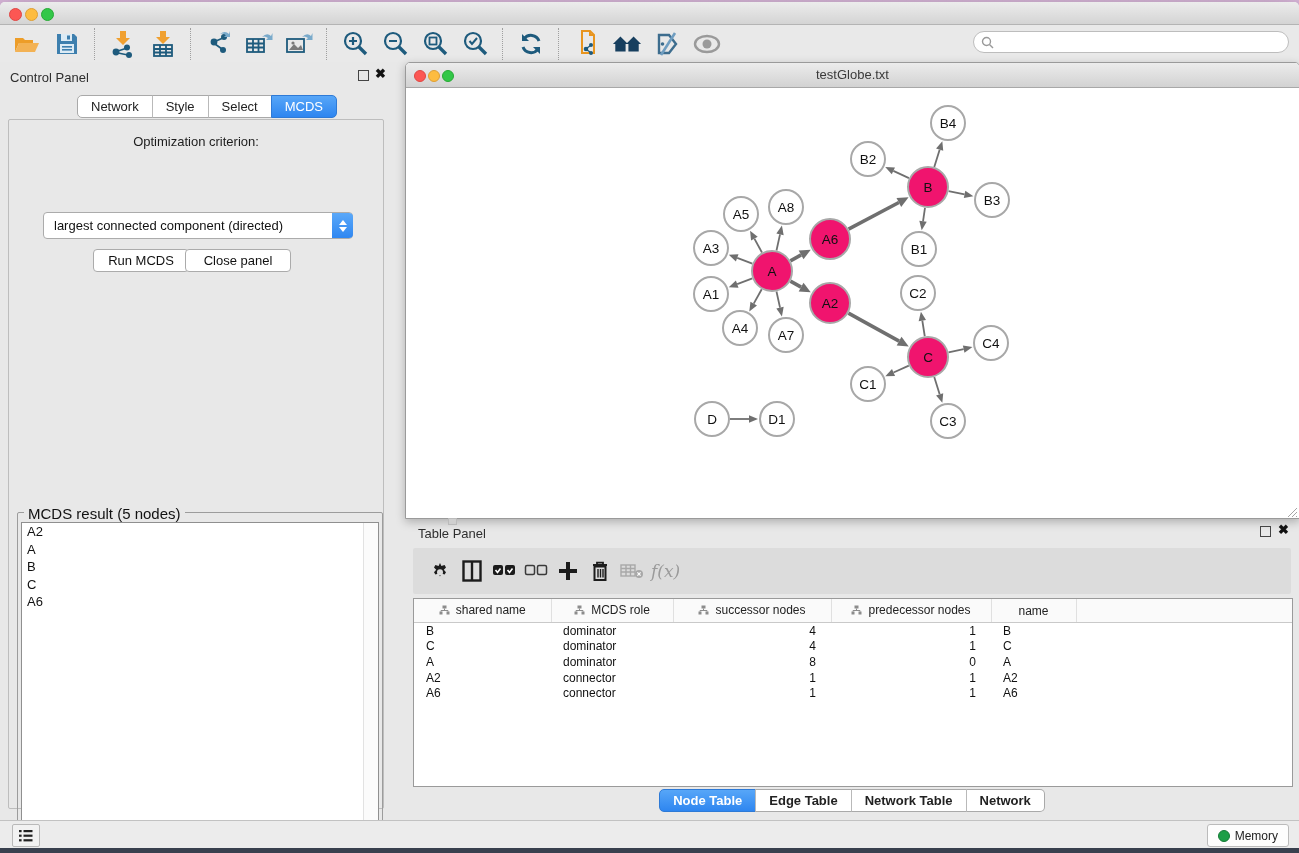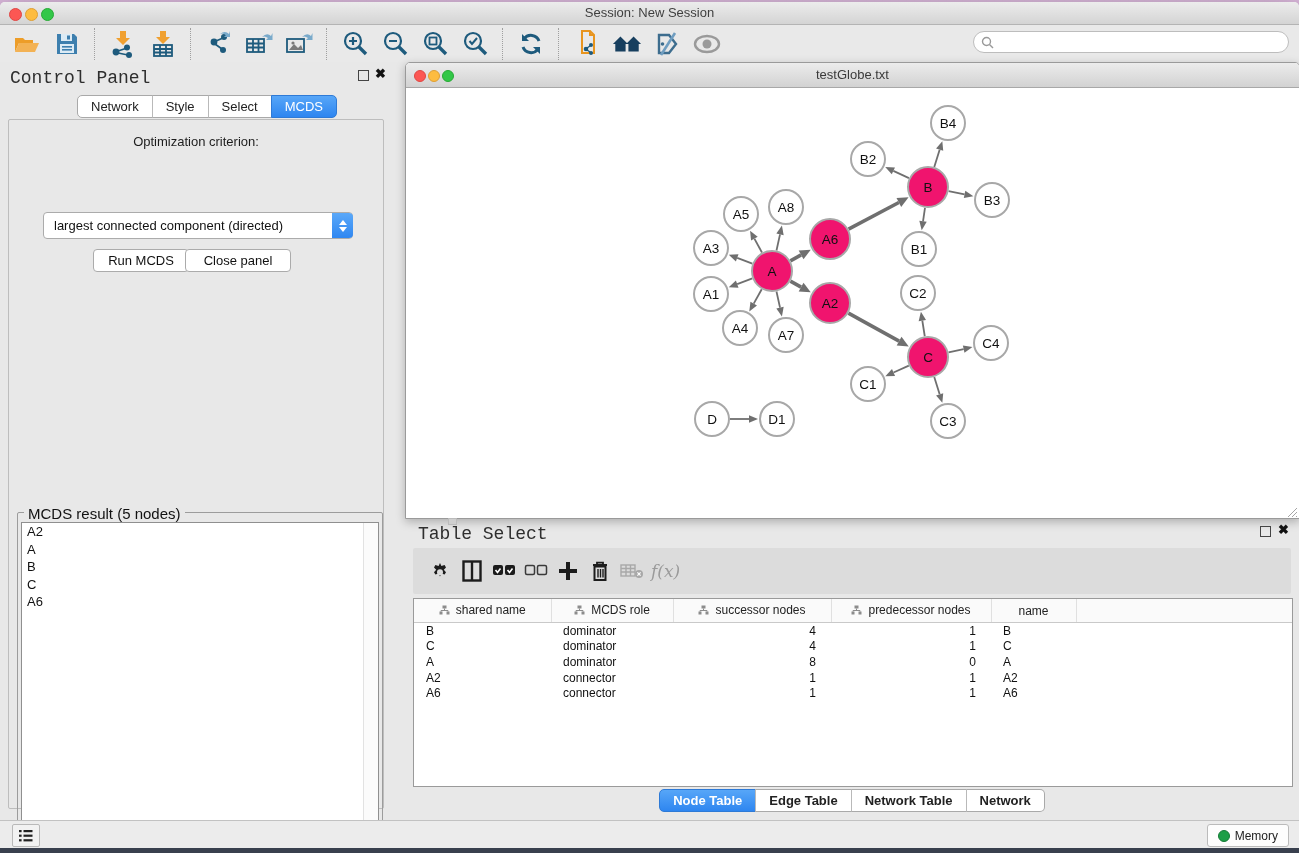--- a/index.html
+++ b/index.html
@@ -42,21 +42,21 @@
   .search-wrap{position:absolute;right:10px;top:6px;}
   .search{
     width:282px;height:20px;border:1px solid #bdbdbd;border-radius:11px;background:#fff;
     padding:0 8px 0 24px;font-size:12px;outline:none;color:#333;
   }
   .search-mag{position:absolute;left:8px;top:4px;}
   
   .main{position:absolute;left:0;top:60px;width:1299px;height:758px;background:#e8e8e8;}
   
   .cp{position:absolute;left:0;top:0;width:390px;height:758px;}
-  .panel-title{font-size:18px;color:#2e2e2e;font-family:Liberation Mono, monospace;}
+  .panel-title{font-size:13px;color:#2e2e2e;}
   .float-ic{width:9px;height:9px;border:1.5px solid #444;display:inline-block;}
   .close-ic{font-size:13px;color:#111;font-weight:bold;line-height:10px;}
   .segbar{display:flex;text-align:right;}
   .seg{
     border:1px solid #a9a9a9;background:#fff;font-size:13px;color:#222;
     padding:3px 13px;white-space:nowrap;
   }
   .seg + .seg{border-left:1px solid #b9b9b9;margin-left:-1px;}
   .seg:first-child{border-radius:5px 0 0 5px;}
   .seg:last-child{border-radius:0 5px 5px 0;}
@@ -156,21 +156,20 @@
 </style>
 </head>
 <body>
 
 <div class="app">
 
   <div class="titlebar">
     <span class="tl red"></span>
     <span class="tl yellow"></span>
     <span class="tl green"></span>
-    <div class="title">Session: New Session</div>
   </div>
 
   <div class="toolbar">
     <div class="tgroup">
       <span class="ticon">
         <svg width="28" height="24" viewBox="0 0 28 24">
             <path d="M2 6 h8 l2 2 h8 v3 H6 L2 20 Z" fill="#ed9d28"></path>
             <path d="M6 11 h20 l-4 9 H2 Z" fill="#f3b254"></path>
           </svg>
       </span>
@@ -458,21 +457,21 @@
           <svg width="12" height="12" viewBox="0 0 12 12">
               <path d="M11 2 L2 11 M11 6 L6 11 M11 10 L10 11" stroke="#a5a5a5" stroke-width="1"></path>
             </svg>
         </span>
       </div>
     </div>
     <div class="splitter-dot"></div>
 
     <div class="tp">
       <div class="abs" style="left:13px;top:4px;">
-        <span class="panel-title">Table Select</span>
+        <span class="panel-title">Table Panel</span>
       </div>
       <span class="float-ic abs" style="left:855px;top:6px;"></span>
       <span class="close-ic abs" style="left:873px;top:5px;">✖</span>
 
       <div class="tp-toolbar">
         <span class="tp-ic">
           <svg width="22" height="22" viewBox="0 0 22 22">
               <path d="M11 1 l1.4 3 3.2-1 1.4 2.4 -2.2 2.4 2.2 2.4 -1.4 2.4 -3.2 -1 -1.4 3 -1.4 -3 -3.2 1 -1.4 -2.4 2.2 -2.4 -2.2 -2.4 1.4 -2.4 3.2 1 Z" transform="translate(0,2)" fill="#1c1c1c"></path>
               <circle cx="11" cy="10.2" r="3" transform="translate(0,2)" fill="#dcdcdc"></circle>
             </svg>

